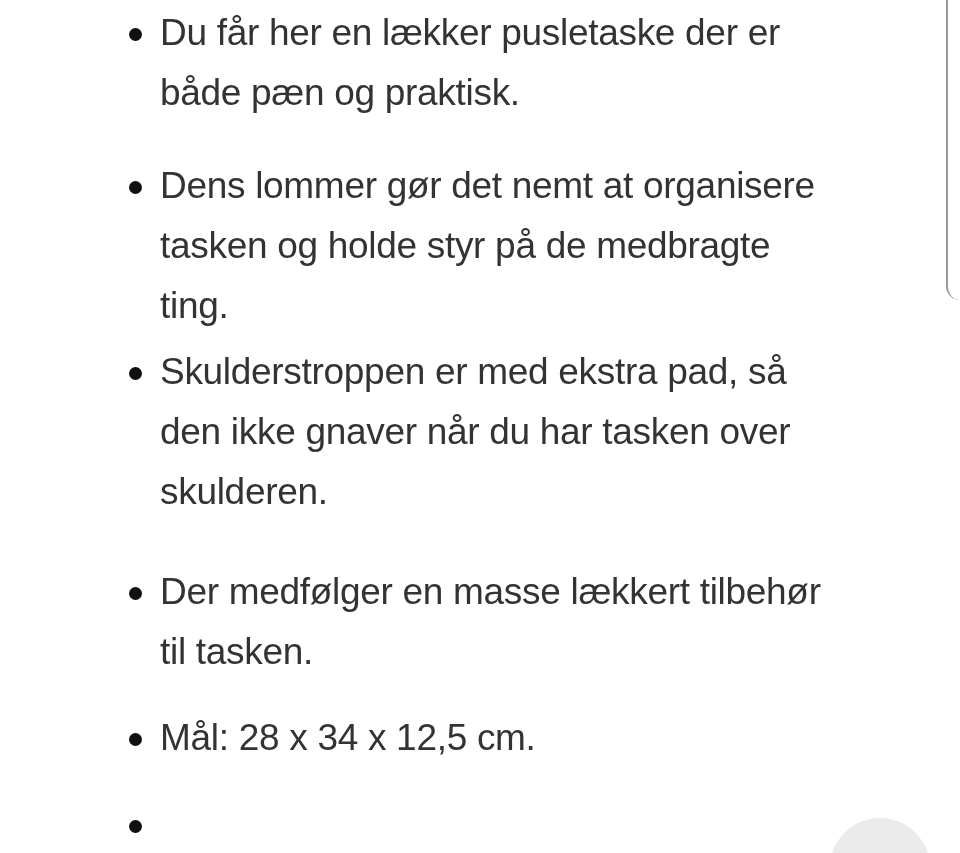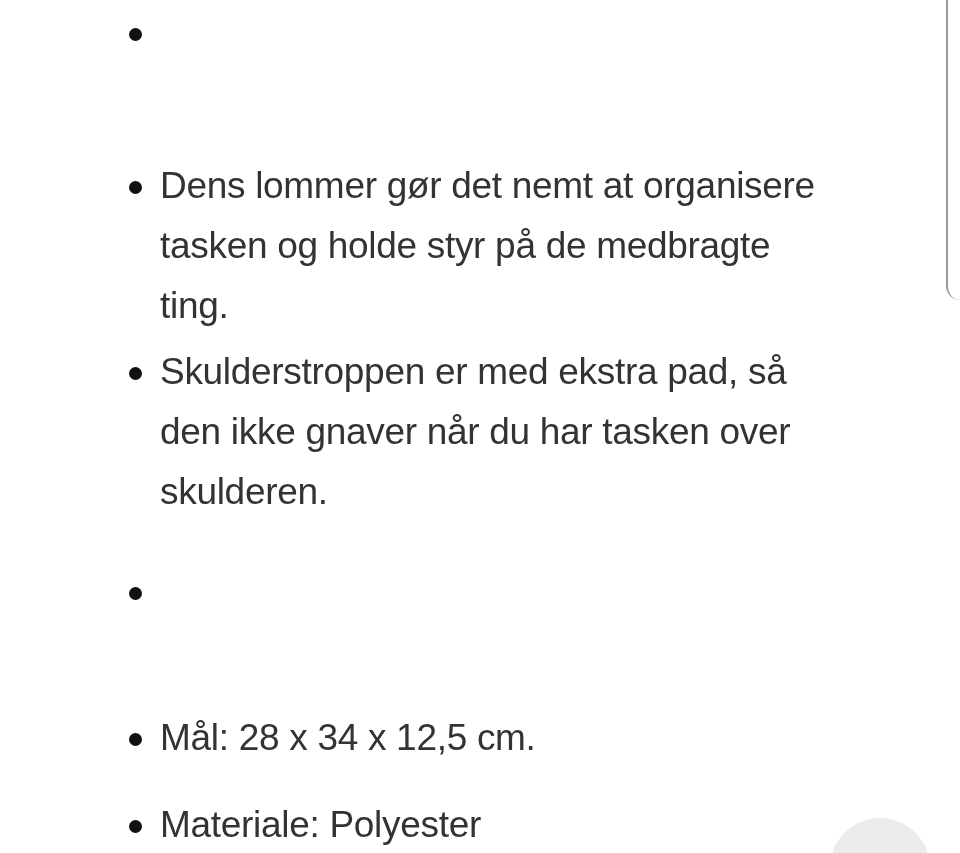--- a/index.html
+++ b/index.html
@@ -11,36 +11,37 @@
   .panel-edge { position:absolute; left:946px; top:-20px; width:40px; height:320px;
                 border-left:2px solid #9a9a9a; border-bottom-left-radius:14px; }
   .fab { position:absolute; left:830px; top:818px; width:100px; height:100px; border-radius:50%; background:#ebebeb; }
 </style>
 </head>
 <body>
 
 <ul class="list">
   <li class="item" style="top:3px">
     <span class="bullet" style="top:25px"></span>
+    <span>Du får her en lækker pusletaske der er både pæn og praktisk.</span>
   </li>
   <li class="item" style="top:156px">
     <span class="bullet" style="top:25px"></span>
     <span>Dens lommer gør det nemt at organisere tasken og holde styr på de medbragte ting.</span>
   </li>
   <li class="item" style="top:342px">
     <span class="bullet" style="top:25px"></span>
     <span>Skulderstroppen er med ekstra pad, så den ikke gnaver når du har tasken over skulderen.</span>
   </li>
   <li class="item" style="top:562px">
     <span class="bullet" style="top:25px"></span>
+    <span>Der medfølger en masse lækkert tilbehør til tasken.</span>
   </li>
   <li class="item" style="top:708px">
     <span class="bullet" style="top:25px"></span>
     <span>Mål: 28 x 34 x 12,5 cm.</span>
   </li>
   <li class="item" style="top:795px">
     <span class="bullet" style="top:25px"></span>
-    <span>Materiale: Polyester</span>
   </li>
 </ul>
 
 <div class="panel-edge"></div>
 <div class="fab"></div>
 
 </body></html>

